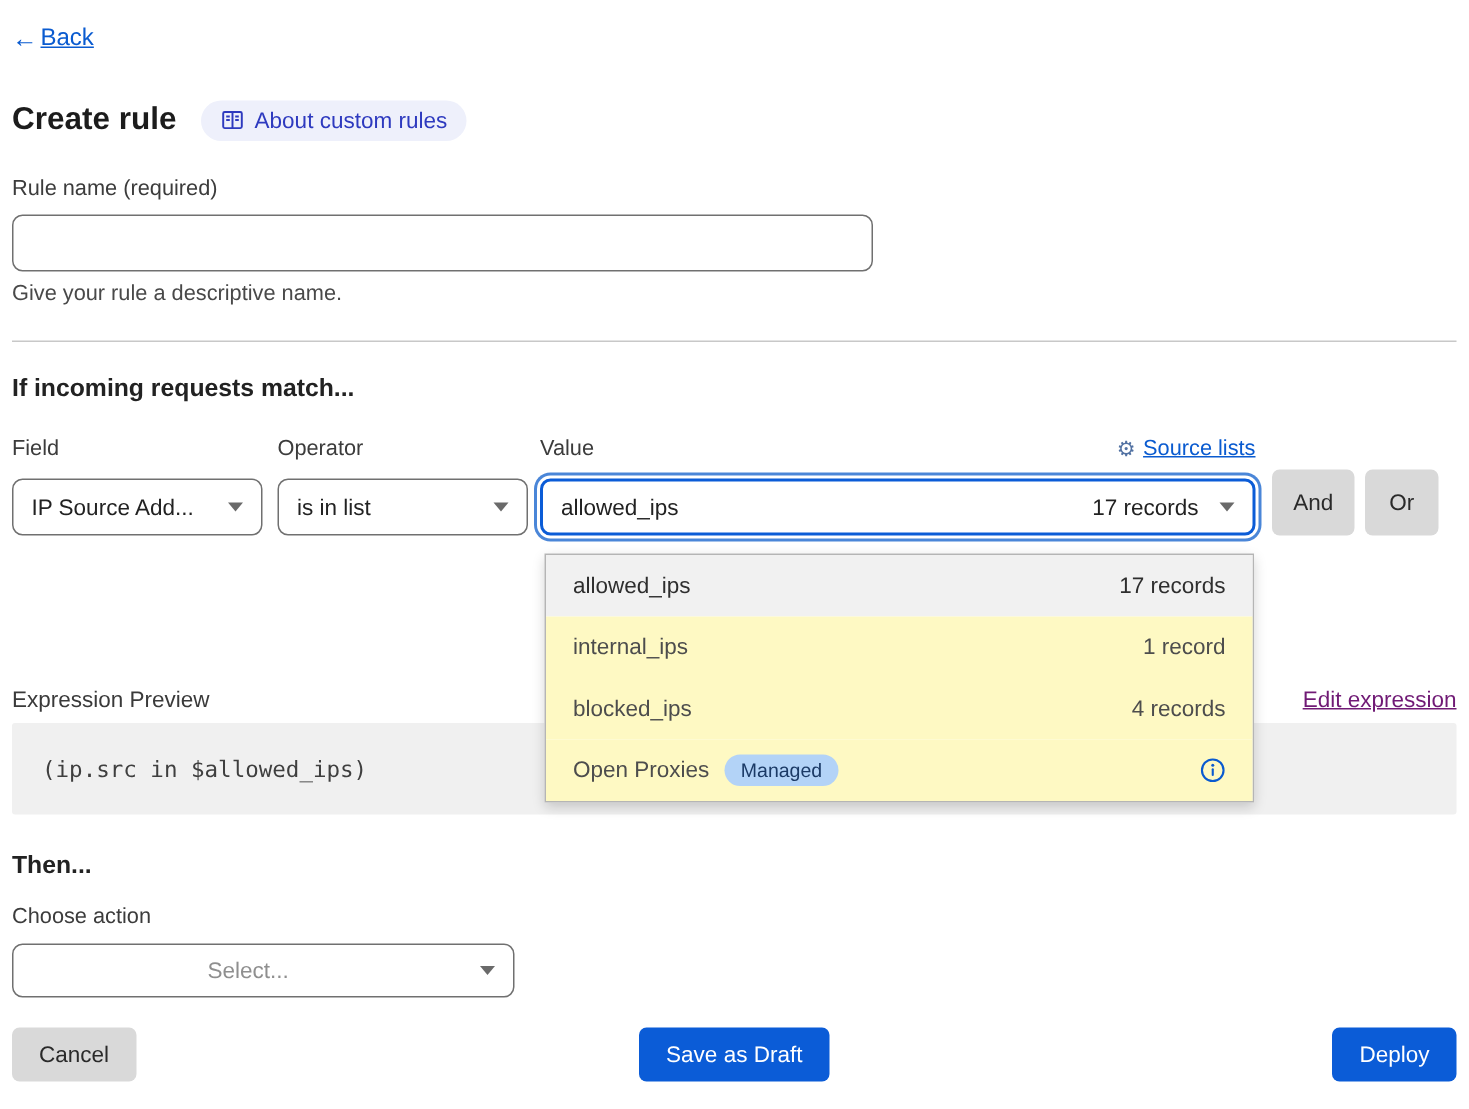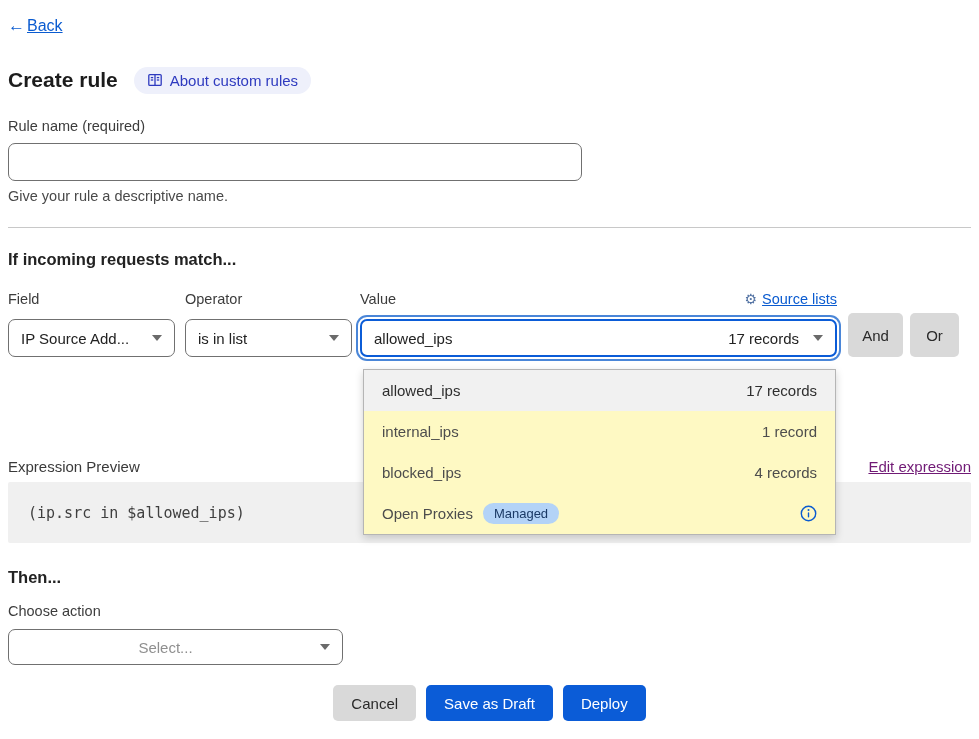--- a/index.html
+++ b/index.html
@@ -113,21 +113,21 @@
   }
   .expression-code { font-family: "DejaVu Sans Mono", monospace; font-size: 15px; color: #3f3f3f; }
 
   
   .then-heading { margin-top: 25px; height: 19px; }
   .choose-action-label { margin-top: 16px; height: 17px; }
   .action-select { margin-top: 9px; width: 335px; height: 36px; }
   .action-select .select-value { color: #8f8f8f; text-align: center; }
 
   
-  .footer-actions { margin-top: 20px; display: flex; justify-content: center; gap: 10px; }
+  .footer-actions { margin-top: 20px; display: flex; justify-content: space-between; gap: 10px; }
   .footer-actions .btn { height: 36px; padding: 0 18px; }
   .btn-blue { background: #0b5cd7; color: #ffffff; }
 </style>
 </head>
 <body>
 
 <div class="back-row">
   <a class="back-link">
       <span class="back-arrow">←</span>
       <span class="back-text">Back</span>

